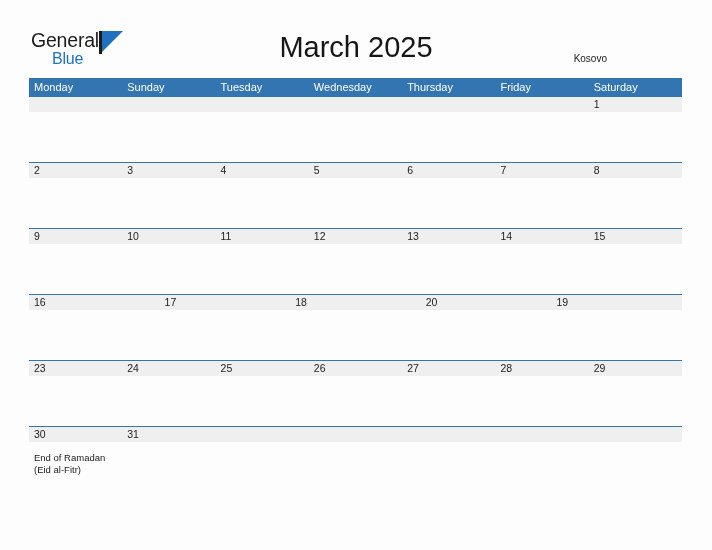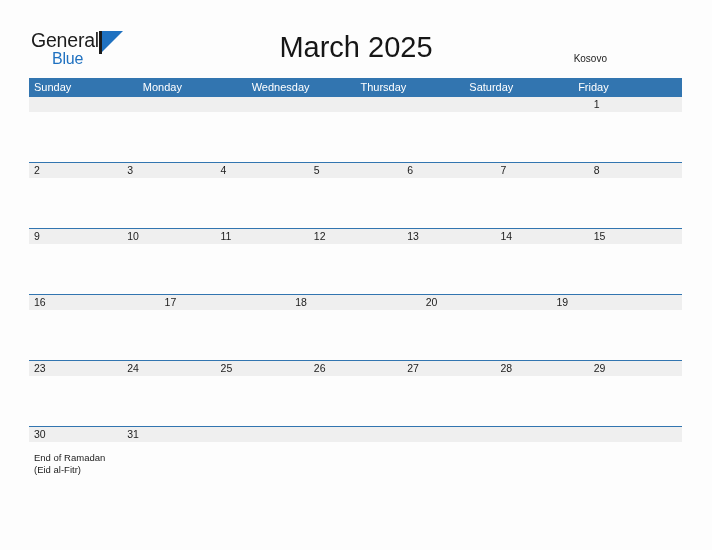--- a/index.html
+++ b/index.html
@@ -194,26 +194,27 @@
 
     <div class="month-title">March 2025</div>
 
     <div class="region-label">Kosovo</div>
 
   </div>
 
   <div class="calendar">
 
     <div class="dow-row">
+      <div class="dow-cell">Monday</div>
       <div class="dow-cell">Sunday</div>
-      <div class="dow-cell">Monday</div>
+      <div class="dow-cell">Tuesday</div>
       <div class="dow-cell">Wednesday</div>
       <div class="dow-cell">Thursday</div>
+      <div class="dow-cell">Friday</div>
       <div class="dow-cell">Saturday</div>
-      <div class="dow-cell">Friday</div>
     </div>
 
     <div id="weeks-container">
         <div class="week-row">
           <div class="week-cells">
             <div class="day-cell empty">
               <div class="day-num-band">
                 <span class="day-num"></span>
               </div>
             </div>

